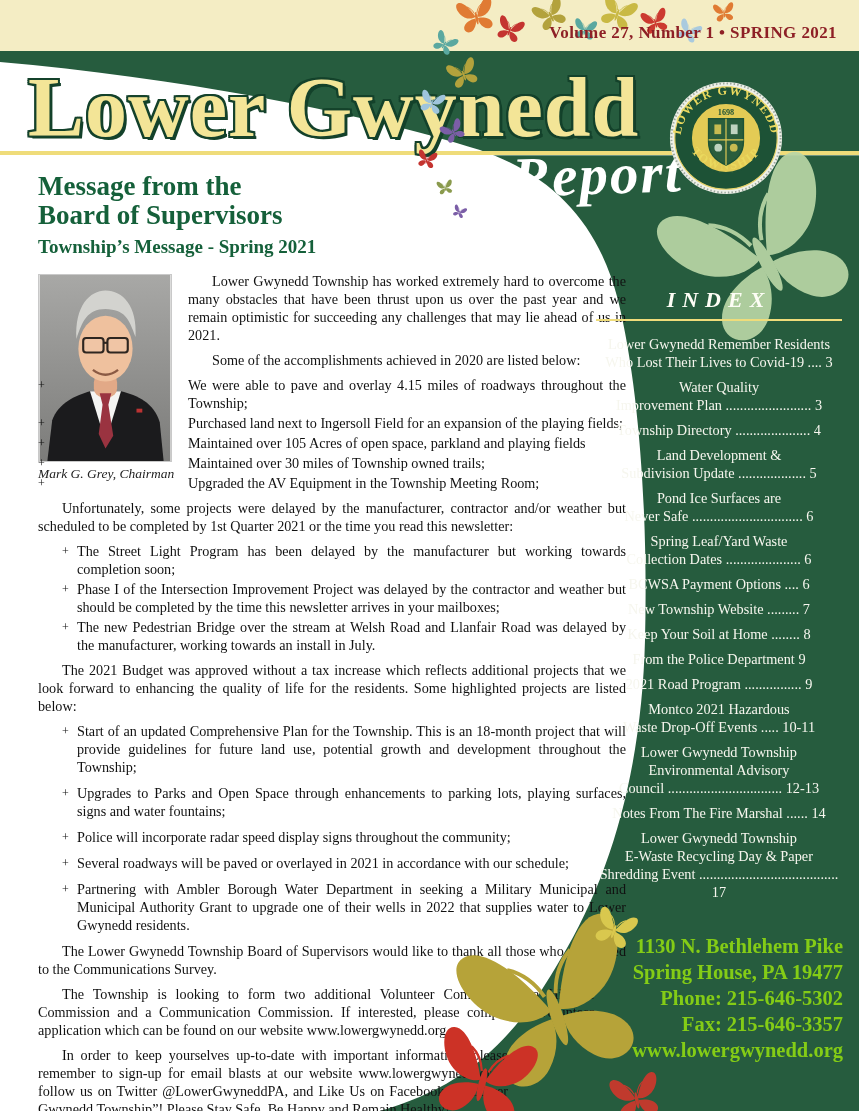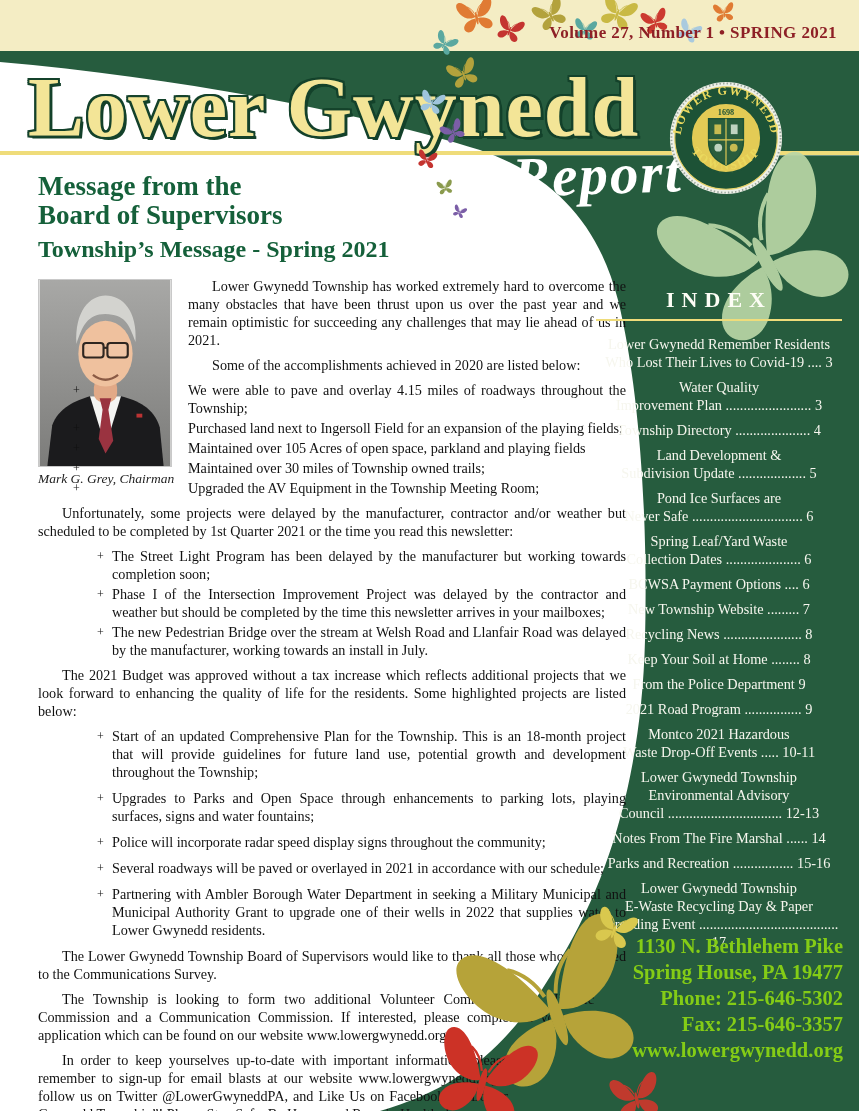--- a/index.html
+++ b/index.html
@@ -30,36 +30,36 @@
   }
   .report-script{
     position:absolute;left:512px;top:146px;z-index:4;color:#ffffff;
     font-style:italic;font-weight:bold;font-size:57px;letter-spacing:2px;line-height:1;
     transform:rotate(-2deg);
   }
   .seal{position:absolute;left:668px;top:80px;z-index:5;}
   
   .article{position:absolute;left:38px;top:172px;width:588px;z-index:3;color:#111;}
   .hl{color:#15603a;font-weight:bold;font-size:27px;line-height:1.06;}
-  .sub{color:#15603a;font-weight:bold;font-size:24px;margin-top:7px;}
+  .sub{color:#15603a;font-weight:bold;font-size:19px;margin-top:7px;}
   .body-copy{margin-top:14px;font-size:14.2px;line-height:18px;text-align:justify;}
   figure.photo{float:left;width:136px;margin:2px 14px 9px 0;}
   figure.photo svg{display:block;border:1px solid #c9c9c9;}
   figcaption{font-style:italic;font-size:13.5px;margin-top:3px;color:#222;white-space:nowrap;}
   .body-copy p{margin-bottom:7px;text-indent:24px;}
-  ul.bullets{list-style:none;margin:0 0 7px 0;padding-left:35px;}
+  ul.bullets{list-style:none;margin:0 0 7px 0;}
   ul.bullets li{position:relative;padding-left:15px;margin-bottom:2px;text-align:justify;}
   ul.bullets li::before{content:"+";position:absolute;left:0;top:0;font-size:12px;}
   ul.bullets.indented{margin-left:24px;}
   ul.bullets.spaced li{margin-bottom:8px;}
   p.narrow-a{margin-right:32px;}
   p.narrow-b{width:470px;}
   
   .index{position:absolute;left:596px;top:287px;width:246px;z-index:3;color:#fff;text-align:center;}
-  .index-title{font-size:22px;letter-spacing:7px;font-weight:600;color:#fdfdf5;}
+  .index-title{font-size:22px;letter-spacing:7px;font-weight:600;color:#fdfdf5;font-style:italic;}
   .index-divider{height:2px;background:var(--yellow);margin:6px 0 14px 0;}
   .index-item{white-space:pre-line;font-size:14.3px;line-height:18px;margin-bottom:7px;color:#f6f6ee;}
   
   .contact{position:absolute;right:16px;top:933px;z-index:3;text-align:right;
     color:#84cc16;font-weight:bold;font-size:20.5px;line-height:26px;margin-left:39px;}
   
   .bf{position:absolute;overflow:visible;}
 </style>
 </head>
 <body>
@@ -195,31 +195,29 @@
 Improvement Plan ........................ 3</div>
         <div class="index-item">Township Directory ..................... 4</div>
         <div class="index-item">Land Development &amp;
 Subdivision Update ................... 5</div>
         <div class="index-item">Pond Ice Surfaces are
 Never Safe ............................... 6</div>
         <div class="index-item">Spring Leaf/Yard Waste
 Collection Dates ..................... 6</div>
         <div class="index-item">BCWSA Payment Options .... 6</div>
         <div class="index-item">New Township Website ......... 7</div>
-        <div class="index-item">Recycling News ...................... 8</div>
         <div class="index-item">Keep Your Soil at Home ........ 8</div>
         <div class="index-item">From the Police Department 9</div>
         <div class="index-item">2021 Road Program ................ 9</div>
         <div class="index-item">Montco 2021 Hazardous
 Waste Drop-Off Events ..... 10-11</div>
         <div class="index-item">Lower Gwynedd Township
 Environmental Advisory
 Council ................................ 12-13</div>
         <div class="index-item">Notes From The Fire Marshal ...... 14</div>
-        <div class="index-item">Parks and Recreation ................. 15-16</div>
         <div class="index-item">Lower Gwynedd Township
 E-Waste Recycling Day &amp; Paper
 Shredding Event ....................................... 17</div>
       </div>
   </div>
 
   <div class="contact">
 
   <div class="contact-line">1130 N. Bethlehem Pike</div>
       <div class="contact-line">Spring House, PA  19477</div>

